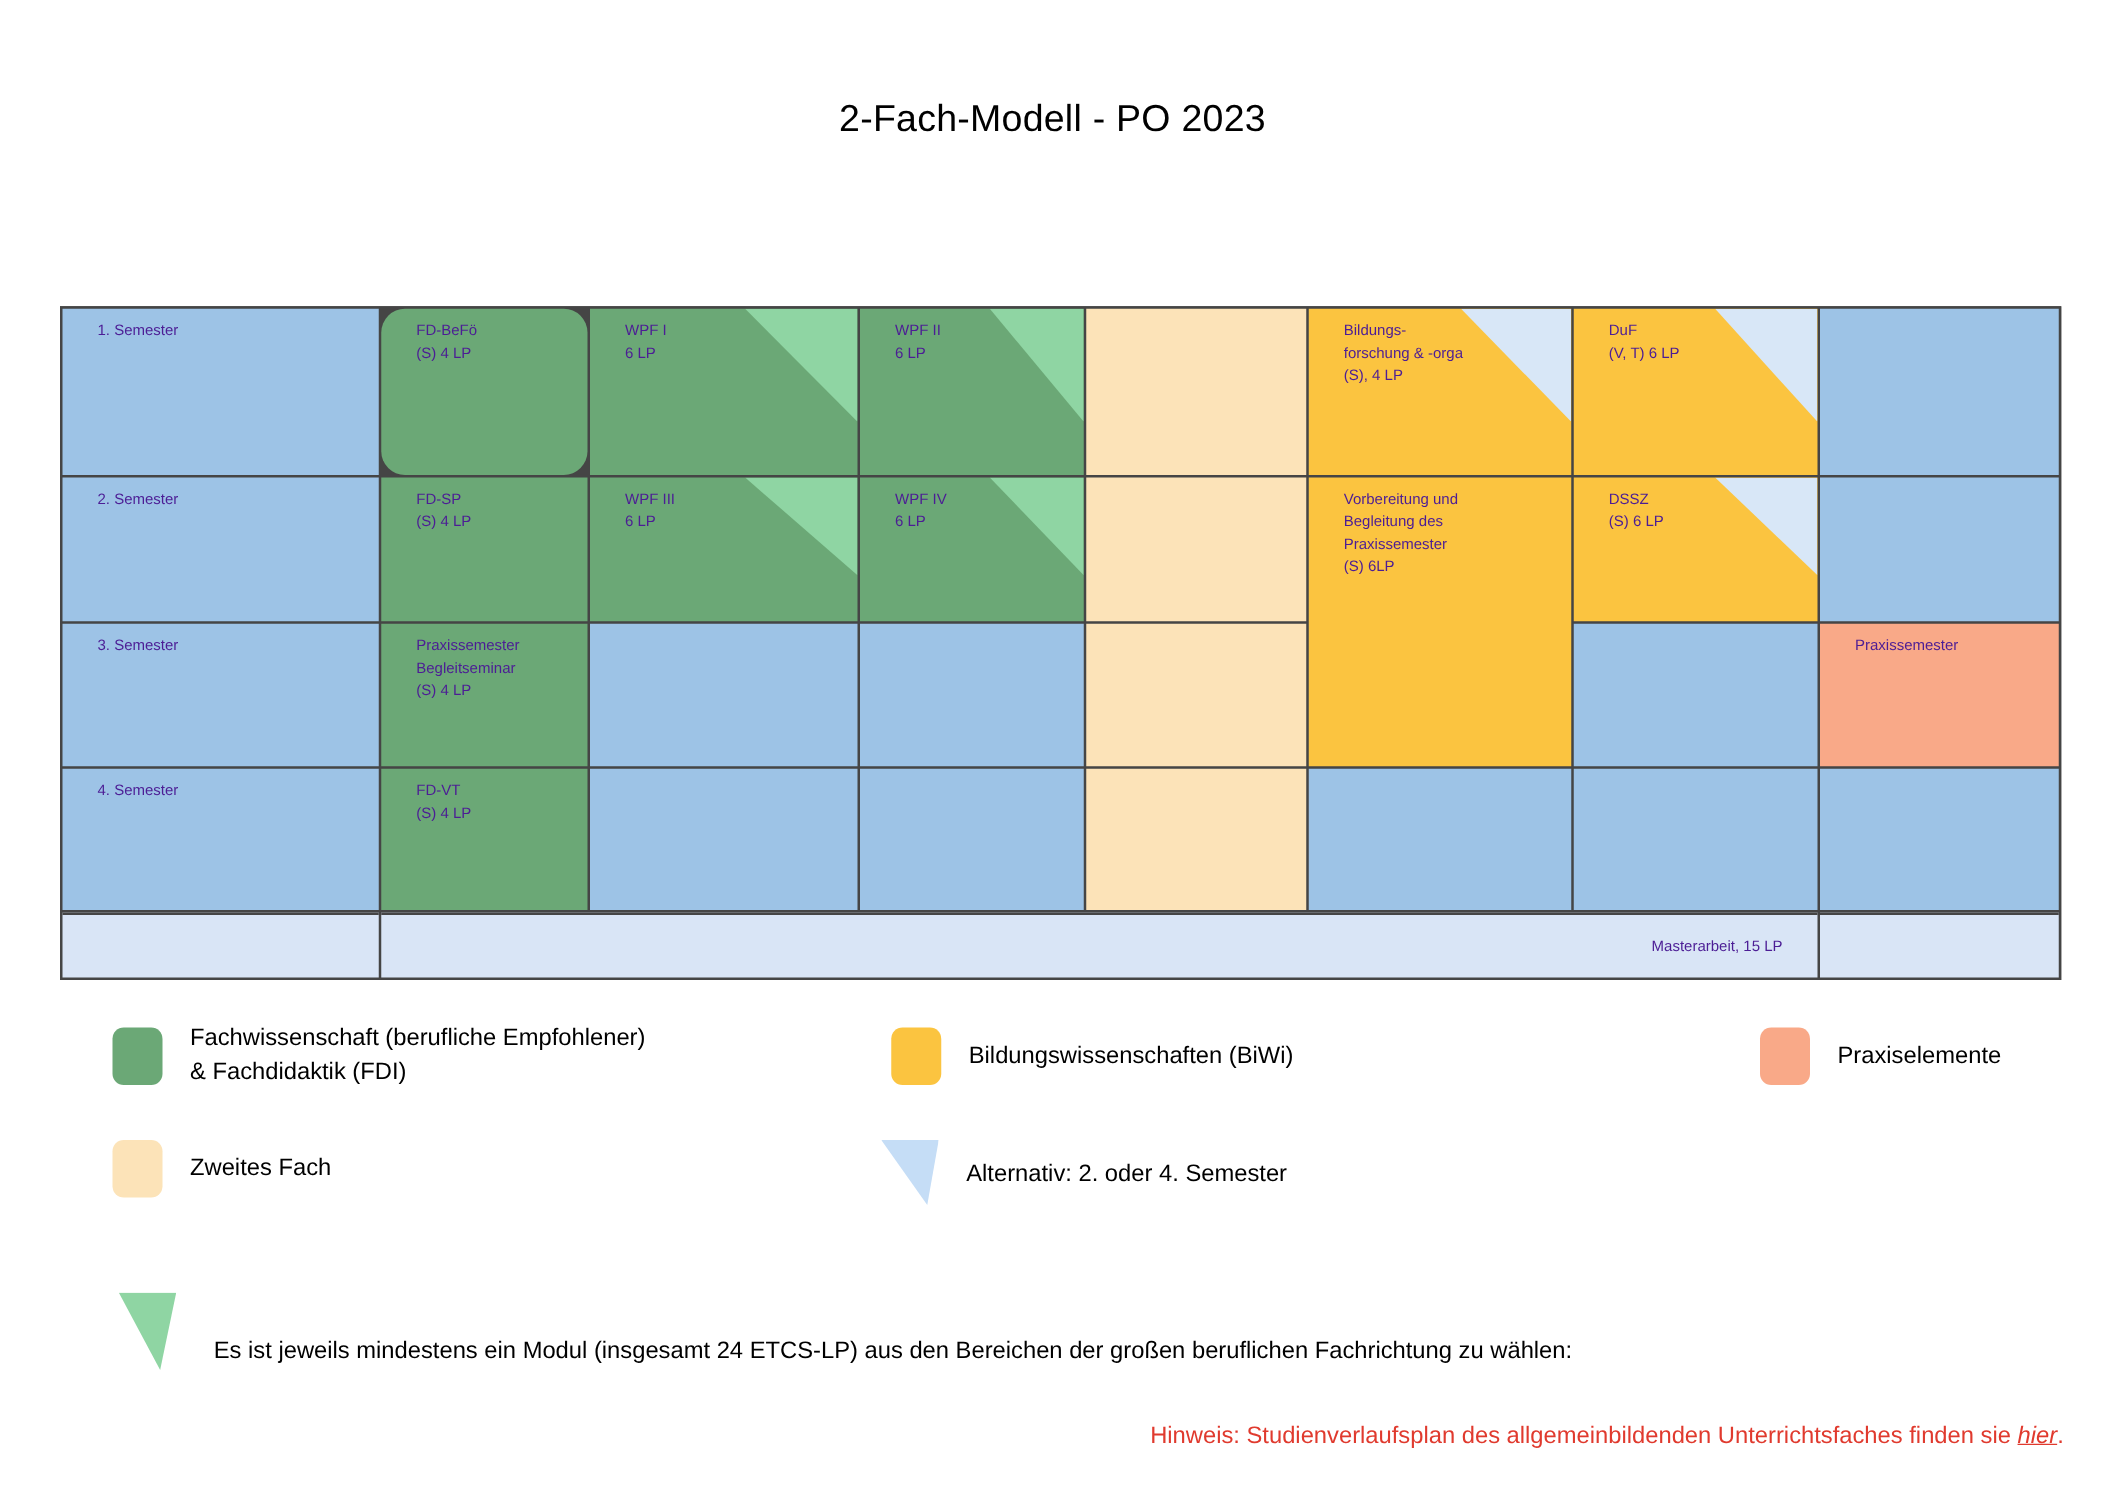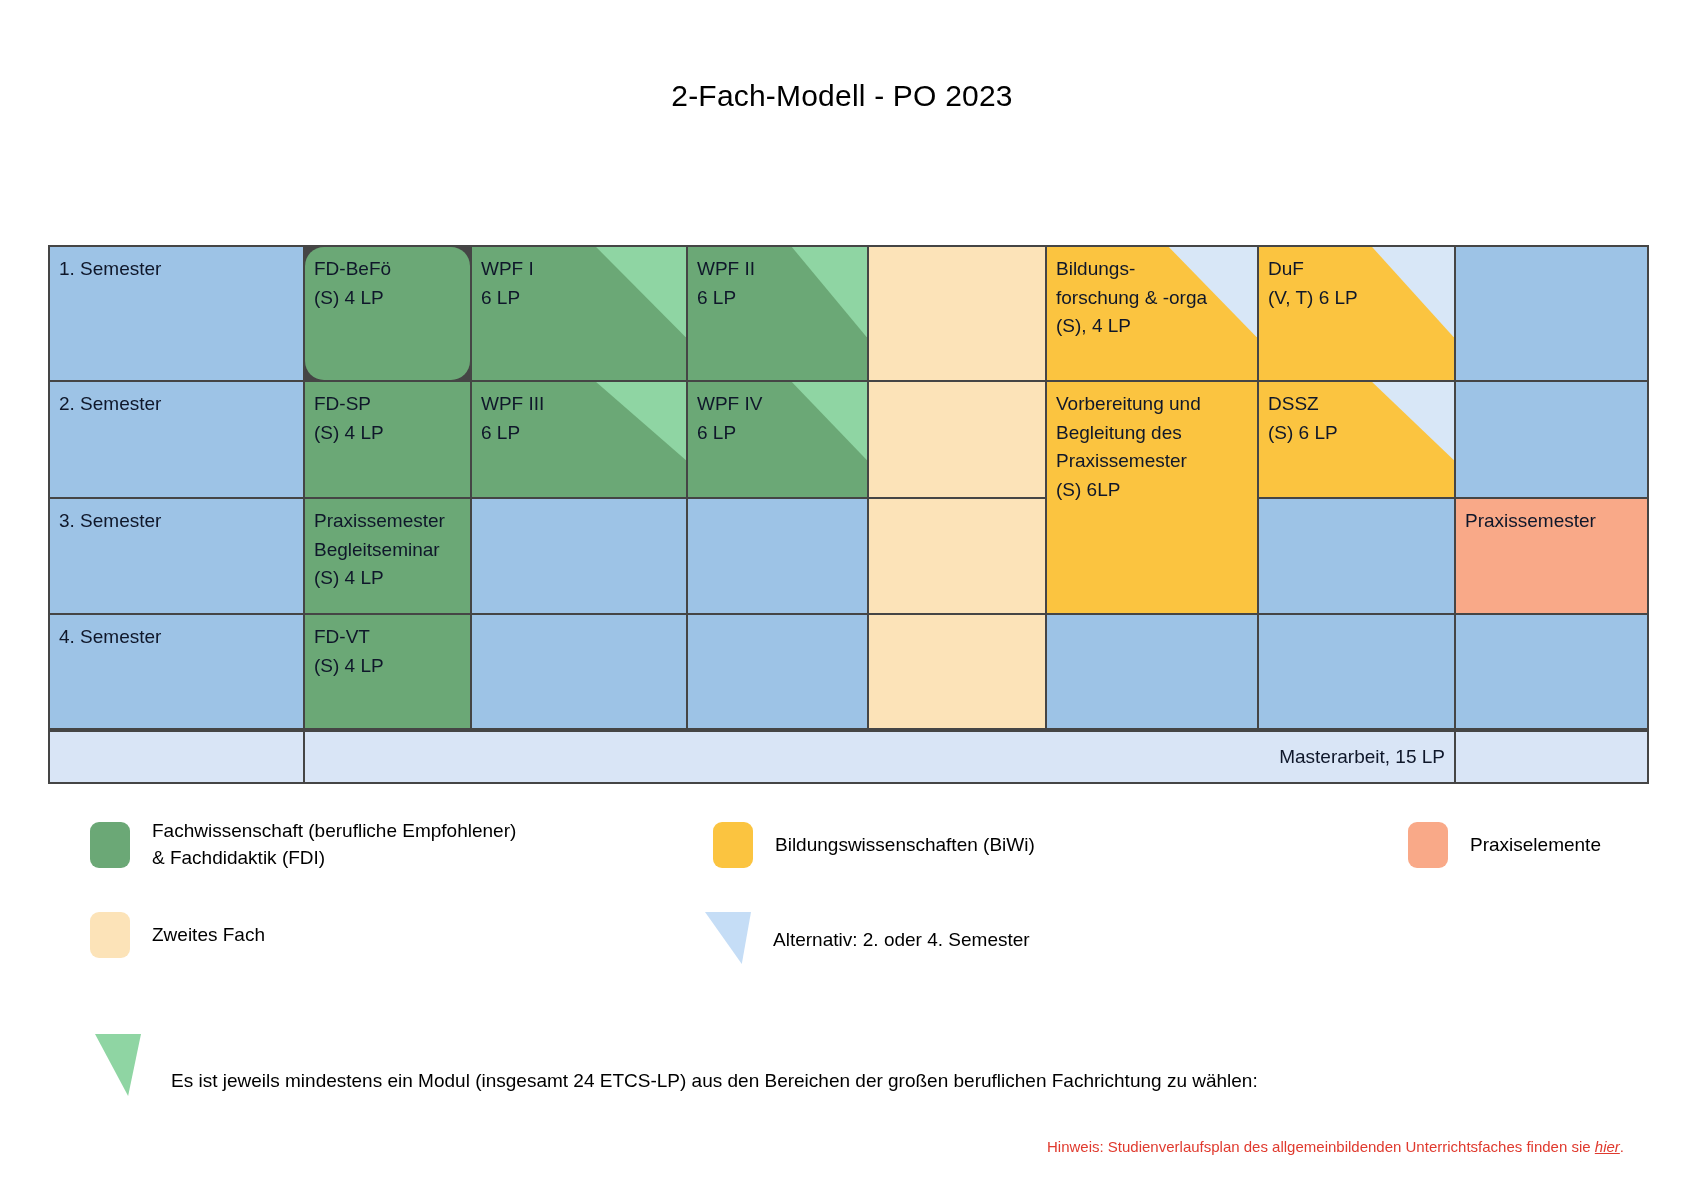--- a/index.html
+++ b/index.html
@@ -34,24 +34,24 @@
     position:absolute;
     left:48px; top:245px;
     display:grid;
     background:var(--border);
     border:2px solid var(--border);
     gap:2px;
   }
   .cell{
     position:relative;
     overflow:hidden;
-    padding:8px 9px;
-    font-size:19px;
+    padding:8px 28px;
+    font-size:12px;
     line-height:1.5;
-    color:#0f172a;
+    color:#4c1d95;
   }
   .cell .tri{
     position:absolute;
     top:0; right:0;
     width:42%; height:68%;
     clip-path:polygon(0 0,100% 0,100% 100%);
   }
   .cell .cell-line{position:relative; z-index:2;}
   .thick-top{border-top:2px solid var(--border);justify-content:flex-end;}
   .v-center{display:flex;align-items:center;padding-top:0;padding-bottom:0;}
@@ -95,22 +95,22 @@
     margin-top:4px;
   }
   .footnote-text{
     font-size:19px;
     line-height:1.65;
     color:#000;
   }
   
   .hint{
     position:absolute;
-    right:60px; top:1138px;
-    font-size:15px;
+    right:33px; top:1138px;
+    font-size:19px;
     color:var(--red);
     white-space:nowrap;
   }
   .hint .hint-link{
     font-style:italic;
     text-decoration:underline;
     color:var(--red);
     cursor:pointer;
   }
 </style>

